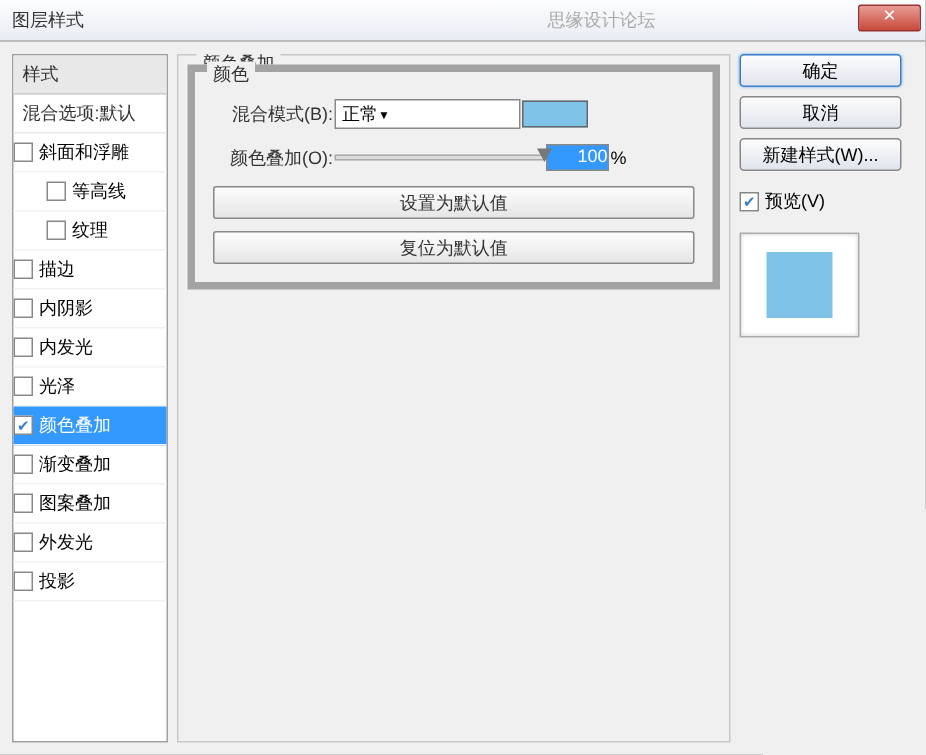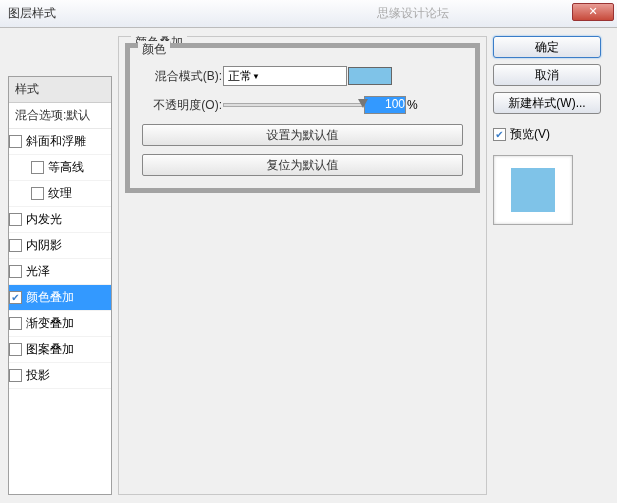--- a/index.html
+++ b/index.html
@@ -1,22 +1,22 @@
 <!DOCTYPE html>
 <html><head>
   <meta charset="utf-8">
   <style>
     * { box-sizing: border-box; margin: 0; padding: 0; font-family: "Microsoft YaHei", SimSun, sans-serif; font-size: 12px; }
     body { background: #888; width: 617px; height: 503px; overflow: hidden; }
     .titlebar { height: 28px; background: linear-gradient(to bottom, #fdfdfe, #e8ecf3); display: flex; align-items: center; padding: 0 8px; border-bottom: 1px solid #bbb; position: relative; }
     .titlebar .title { color: #333; }
-    .titlebar .watermark { position: absolute; right: 168px; color: #aaa; }
+    .titlebar .watermark { position: absolute; right: 180px; color: #aaa; }
     .close-btn { position: absolute; right: 3px; top: 3px; width: 42px; height: 18px; background: linear-gradient(to bottom, #e89c95, #c74a3b); border: 1px solid #933; border-radius: 2px; color: #fff; text-align: center; line-height: 14px; font-size: 11px; }
     .dialog { background: #f0f0f0; width: 617px; height: 475px; display: flex; padding: 8px; gap: 6px; }
-    .left-panel { width: 104px; border: 1px solid #a0a0a0; background: #fff; margin-top: 40px; }
+    .left-panel { width: 104px; border: 1px solid #a0a0a0; background: #fff; }
     .left-header { background: #e8e8e8; border-bottom: 1px solid #ccc; padding: 4px 6px; color: #333; }
     .left-sub { padding: 4px 6px; border-bottom: 1px solid #e8e8e8; color: #333; }
     .style-item { display: flex; align-items: center; padding: 4px 0; gap: 4px; border-bottom: 1px solid #f2f2f2; cursor: pointer; }
     .style-item.indent { padding-left: 22px; }
     .style-item.selected { background: #3399ff; color: #fff; }
     .checkbox { width: 13px; height: 13px; border: 1px solid #888; background: #fff; display: inline-flex; align-items: center; justify-content: center; font-size: 10px; color: #3a7dc8; flex-shrink: 0; }
     .checkbox.checked::after { content: "✔"; }
     .center-panel { flex: 1; border: 1px solid #c8c8c8; padding: 4px; position: relative; }
     .fieldset { border: 5px solid #a3a3a3; margin: 2px; padding: 18px 12px 12px 12px; position: relative; background: #f0f0f0; }
     .fieldset > .legend { position: absolute; top: -7px; left: 8px; background: #f0f0f0; padding: 0 4px; color: #333; }
@@ -61,41 +61,49 @@
         <div class="style-item indent">
           <span class="checkbox"></span>
           <span>等高线</span>
         </div>
         <div class="style-item indent">
           <span class="checkbox"></span>
           <span>纹理</span>
         </div>
         <div class="style-item">
           <span class="checkbox"></span>
-          <span>内发光</span>
+          <span>描边</span>
         </div>
         <div class="style-item">
           <span class="checkbox"></span>
           <span>内阴影</span>
+        </div>
+        <div class="style-item">
+          <span class="checkbox"></span>
+          <span>内发光</span>
         </div>
         <div class="style-item">
           <span class="checkbox"></span>
           <span>光泽</span>
         </div>
         <div class="style-item selected">
           <span class="checkbox checked"></span>
           <span>颜色叠加</span>
         </div>
         <div class="style-item">
           <span class="checkbox"></span>
           <span>渐变叠加</span>
         </div>
         <div class="style-item">
           <span class="checkbox"></span>
           <span>图案叠加</span>
+        </div>
+        <div class="style-item">
+          <span class="checkbox"></span>
+          <span>外发光</span>
         </div>
         <div class="style-item">
           <span class="checkbox"></span>
           <span>投影</span>
         </div>
       </div>
   </div>
 
   <div class="center-panel">
     <span class="panel-title">颜色叠加</span>
@@ -104,21 +112,21 @@
       <span class="legend">颜色</span>
       <div class="row">
         <label>混合模式(B):</label>
         <div class="select">
           <span>正常</span>
           <span class="arrow">▼</span>
         </div>
         <div class="color-swatch"></div>
       </div>
       <div class="row">
-        <label>不透明度(O):</label>
+        <label>颜色叠加(O):</label>
         <div class="slider-track">
           <div class="slider-thumb"></div>
         </div>
         <div class="num-input sel">100</div>
         <span>%</span>
       </div>
       <div class="btn-row">
         <div class="btn">设置为默认值</div>
         <div class="btn">复位为默认值</div>
       </div>

